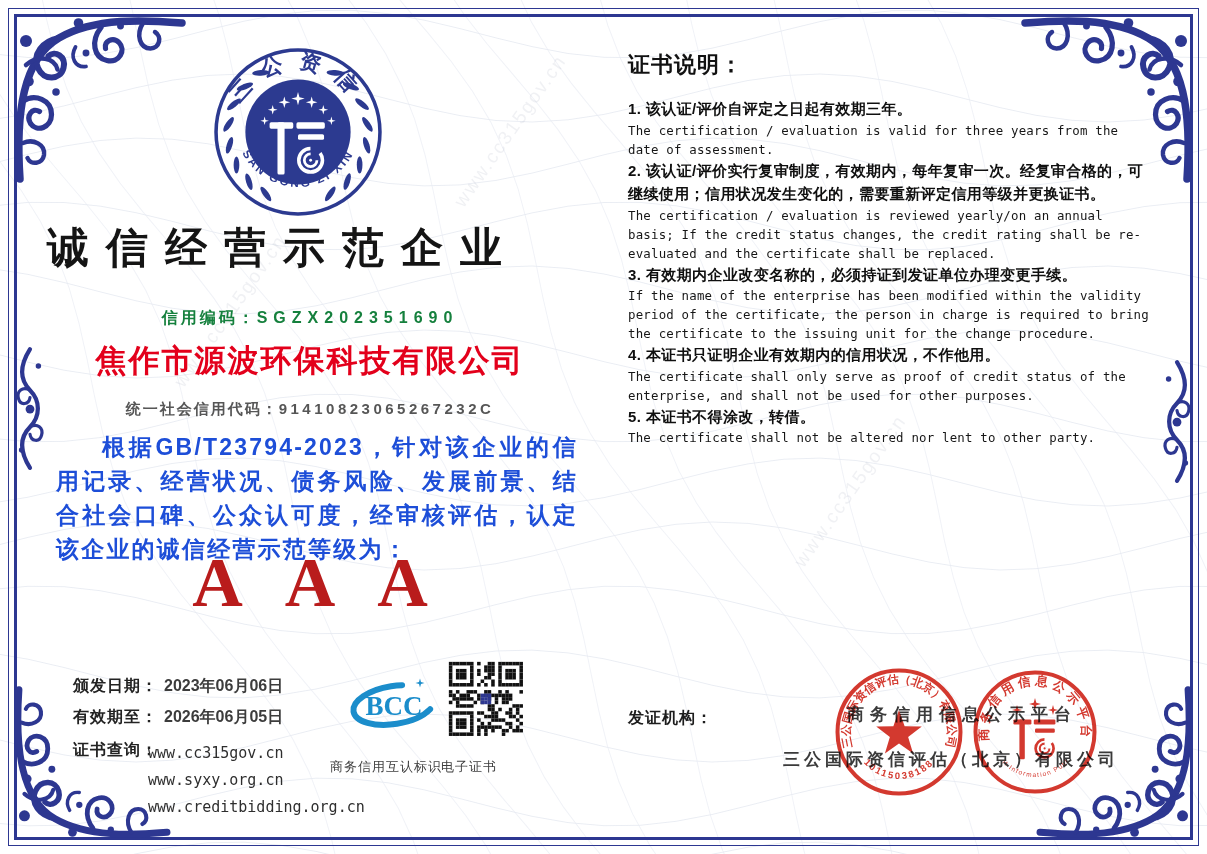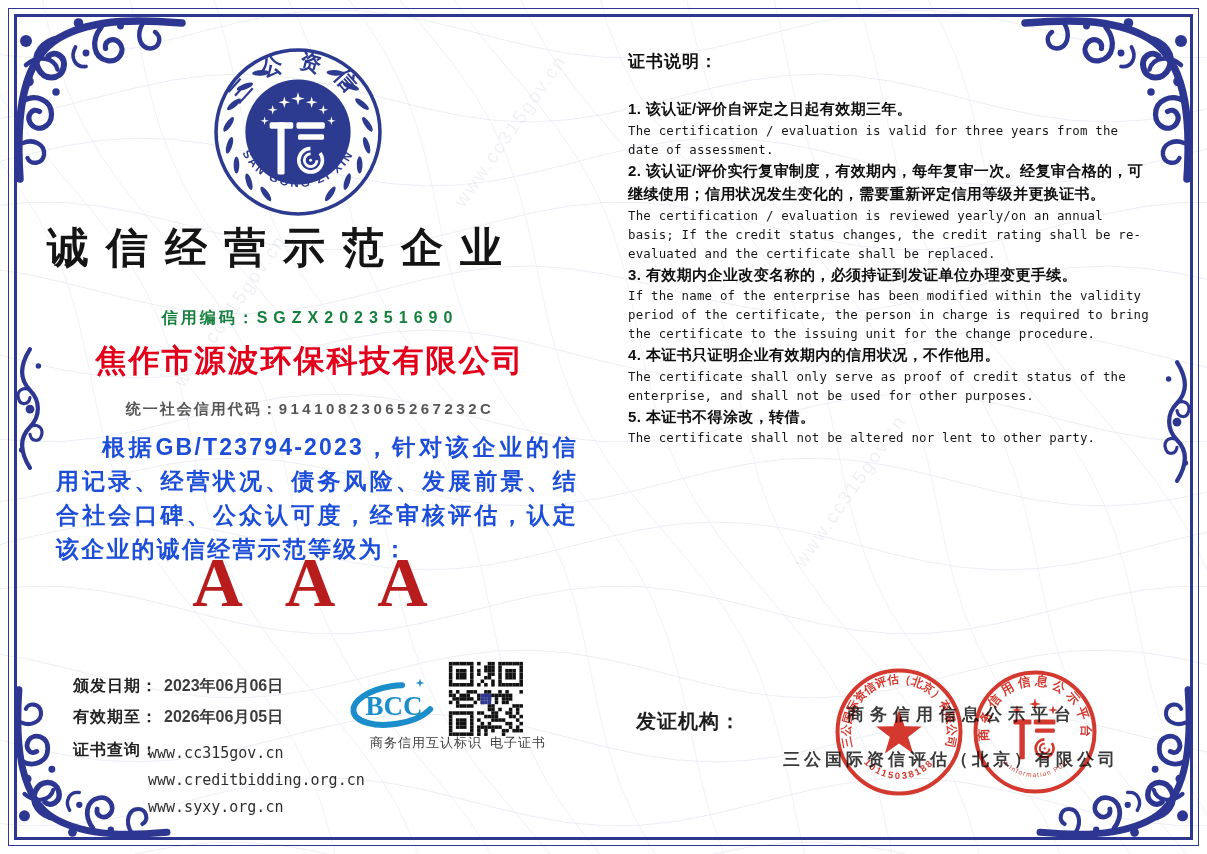--- a/index.html
+++ b/index.html
@@ -38,31 +38,31 @@
   .grade{left:30px;top:543px;width:560px;text-align:center;font-family:"Liberation Serif","DejaVu Serif",serif;
          font-weight:700;font-size:70px;letter-spacing:42px;text-indent:42px;color:#b91c1c;}
 
   .meta-row{left:66px;font-size:16px;color:#232323;margin-left:7px;}
   .meta-row .lbl{font-weight:700;letter-spacing:1px;}
   .meta-row .val{font-weight:600;color:#3c3c3c;margin-left:6px;}
   .urls{left:148px;top:740px;font-family:"DejaVu Sans Mono","Liberation Mono",monospace;
         font-size:15px;line-height:27px;color:#2e2e2e;}
   .bcc{left:348px;top:674px;width:92px;height:60px;}
   .qr{left:447px;top:660px;width:78px;height:78px;}
-  .cap{top:734px;font-size:13px;color:#3f3f3f;letter-spacing:1px;text-align:center;margin-left:32px;}
+  .cap{top:758px;font-size:13px;color:#3f3f3f;letter-spacing:1px;text-align:left;}
   .cap.bcc-cap{left:330px;width:128px;}
   .cap.qr-cap{left:441px;width:90px;font-family:Liberation Serif, serif;}
 
   
-  .notes-head{left:628px;top:50px;font-size:17px;font-weight:700;color:#111;letter-spacing:1px;}
+  .notes-head{left:628px;top:50px;font-size:22px;font-weight:700;color:#111;letter-spacing:1px;}
   .notes{left:628px;top:97px;width:528px;}
   .note-zh{font-size:15px;line-height:23.5px;font-weight:600;color:#0f0f0f;letter-spacing:.4px;}
   .note-en{font-family:"DejaVu Sans Mono","Liberation Mono",monospace;font-size:12.4px;
            line-height:19px;color:#161616;letter-spacing:.2px;}
-  .issuer-lbl{left:628px;top:708px;font-size:20px;font-weight:600;color:#1d1d1d;letter-spacing:1px;margin-left:8px;}
+  .issuer-lbl{left:628px;top:708px;font-size:16px;font-weight:600;color:#1d1d1d;letter-spacing:1px;}
   .issuer-l1{left:790px;top:703px;width:344px;text-align:center;font-size:17px;font-weight:600;
              color:#3a3a3a;letter-spacing:6px;}
   .issuer-l2{left:736px;top:748px;width:430px;text-align:center;font-size:17px;font-weight:600;
              color:#3a3a3a;letter-spacing:4px;}
   .seal{mix-blend-mode:multiply;opacity:.9;}
   .seal-left{left:833px;top:666px;width:132px;height:132px;}
   .seal-right{left:971px;top:668px;width:128px;height:128px;}
 </style>
 </head>
 <body>
@@ -241,22 +241,22 @@
       <span class="lbl">颁发日期：</span><span class="val">2023年06月06日</span>
     </div>
     <div class="abs meta-row" style="top:707px">
       <span class="lbl">有效期至：</span><span class="val">2026年06月05日</span>
     </div>
     <div class="abs meta-row" style="top:740px">
       <span class="lbl">证书查询：</span>
     </div>
     <div class="abs urls">
       <div>www.cc315gov.cn</div>
+      <div>www.syxy.org.cn</div>
       <div>www.creditbidding.org.cn</div>
-      <div>www.syxy.org.cn</div>
     </div>
 
     <svg class="abs bcc" viewBox="0 0 92 60">
       <ellipse cx="46" cy="31" rx="41" ry="19" fill="none" stroke="#1b8dcb" stroke-width="6" stroke-dasharray="145 45" stroke-dashoffset="-12" transform="rotate(-9 46 31)" stroke-linecap="round"></ellipse>
       <text x="46" y="41" text-anchor="middle" font-size="27" font-weight="bold" fill="#1b8dcb" font-family="Liberation Serif, DejaVu Serif, serif">BCC</text>
       <use href="#s4" transform="translate(72,9) scale(.75)" fill="#1b8dcb"></use>
     </svg>
     <svg class="abs qr" id="qrsvg" viewBox="0 0 84 84">
         <rect x="2" y="32.4" width="3.8" height="3.8" fill="#111"></rect>
         <rect x="2" y="36.199999999999996" width="3.8" height="3.8" fill="#111"></rect>

